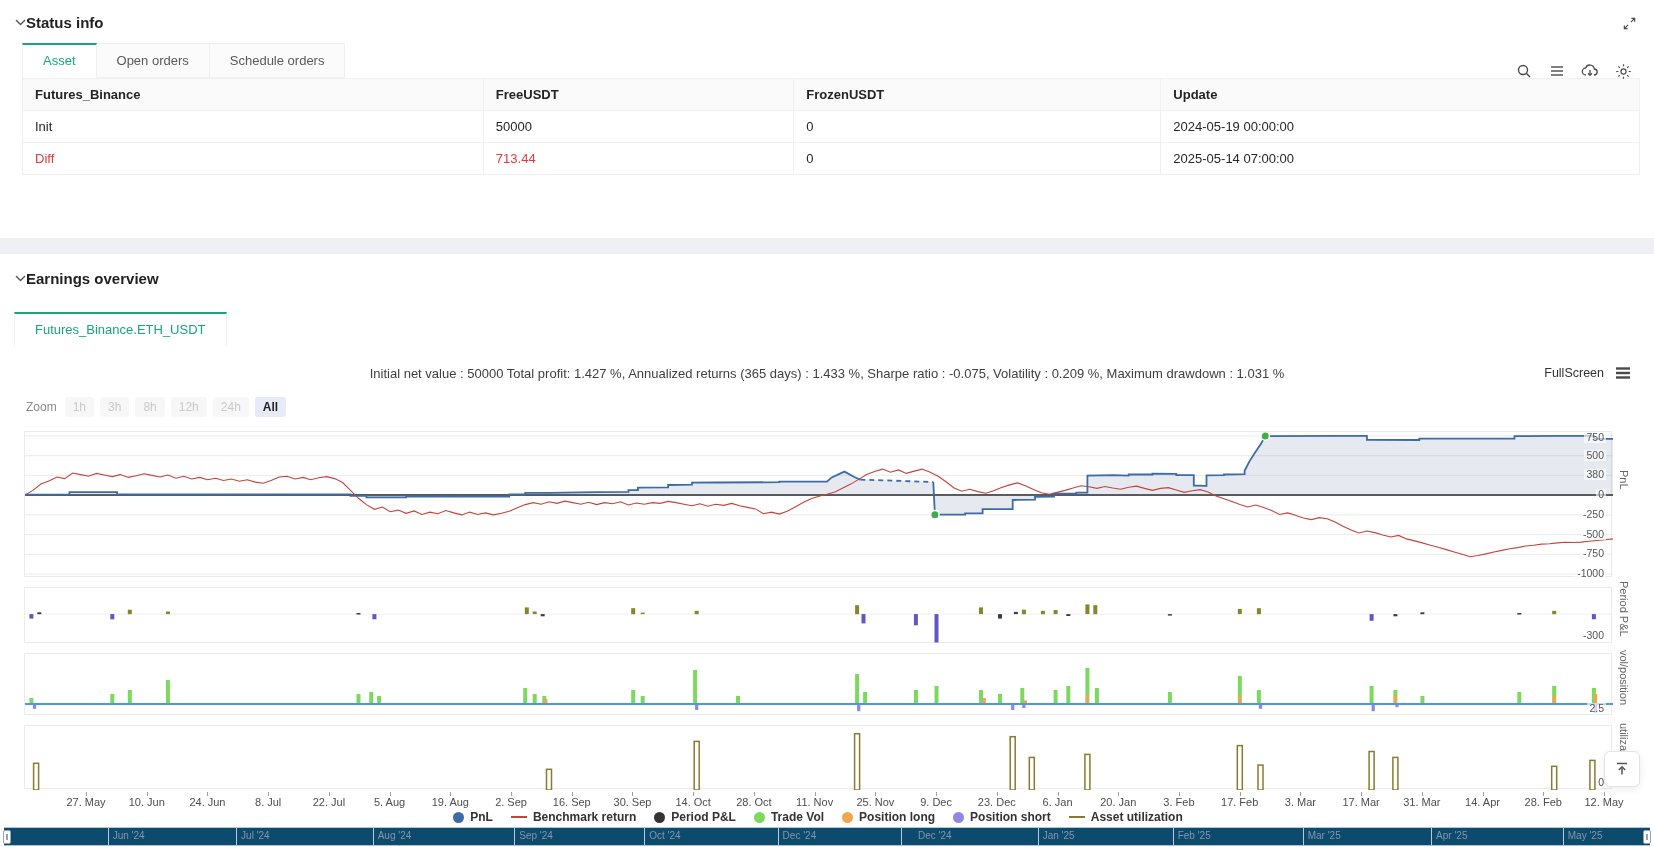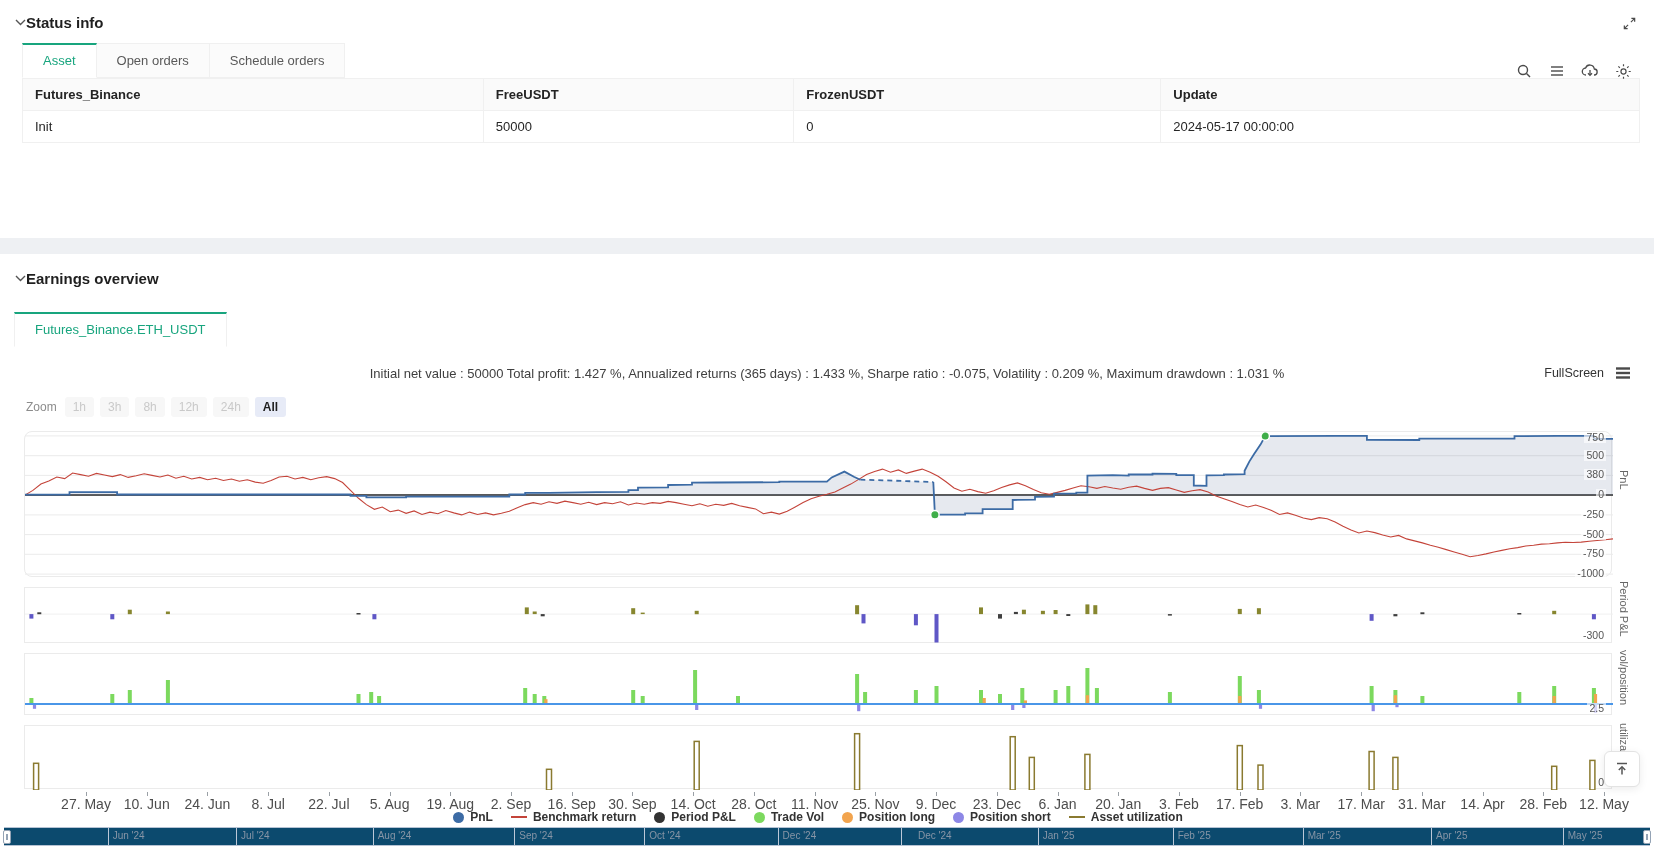--- a/index.html
+++ b/index.html
@@ -48,21 +48,21 @@
   .zbtn.active { background:#e7ebf7; color:#1f1f1f; font-weight:bold; }
 
   
   #chart { position:absolute; top:177px; left:24px; width:1628px; height:396px; }
   .panel { position:absolute; left:0; width:1588px; border:1px solid #ebebeb; background:#fff; }
   .panel svg { display:block; }
   .ytick { position:absolute; right:5px; font-size:10.5px; color:#555; background:rgba(255,255,255,.65); padding:0 2px; line-height:11px; }
   .ax-title { position:absolute; left:1594px; writing-mode:vertical-rl; font-size:11px; color:#666; white-space:nowrap; }
   #xaxis { position:absolute; top:361px; left:0; width:1588px; height:18px; }
   .xtick { position:absolute; top:0; width:1px; height:4px; background:#9aa0a6; }
-  .xlab { position:absolute; top:4px; transform:translateX(-50%); font-size:14px; color:#4d4d4d; white-space:nowrap; }
+  .xlab { position:absolute; top:4px; transform:translateX(-50%); font-size:11px; color:#4d4d4d; white-space:nowrap; }
 
   
   #legend { position:absolute; top:379px; left:0; width:1588px; display:flex; justify-content:center; gap:18px; align-items:center; }
   .lg-item { display:flex; align-items:center; gap:6px; font-size:12px; font-weight:bold; color:#333; cursor:pointer; }
   .lg-circle { width:11px; height:11px; border-radius:50%; }
   .lg-line { width:16px; height:2px; }
 
   
   #navigator { position:absolute; top:573px; left:4px; right:4px; height:19px;
     background:#0c4a6e; border-top:1px solid #b6c3d4; border-bottom:1px solid #b6c3d4; cursor:grab; }
@@ -147,21 +147,27 @@
         <th>FreeUSDT</th>
         <th>FrozenUSDT</th>
         <th>Update</th>
       </tr>
     </thead>
     <tbody>
       <tr>
         <td>Init</td>
         <td>50000</td>
         <td>0</td>
-        <td>2024-05-17 00:00:00</td>
+        <td>2024-05-19 00:00:00</td>
+      </tr>
+      <tr>
+        <td class="red">Diff</td>
+        <td class="red">713.44</td>
+        <td>0</td>
+        <td>2025-05-14 07:00:00</td>
       </tr>
     </tbody>
   </table>
 </div>
 
 <div class="section-gap"></div>
 
 <div class="card" id="earnings-card">
   <div class="section-title-row">
     <span class="chev">
@@ -194,21 +200,21 @@
 
   <span class="zbtn">1h</span>
       <span class="zbtn">3h</span>
       <span class="zbtn">8h</span>
       <span class="zbtn">12h</span>
       <span class="zbtn">24h</span>
       <span class="zbtn active">All</span>
     </div>
 
   <div id="chart">
-    <div class="panel" id="panel-pnl" style="top:0; height:146px;border-radius:8px;">
+    <div class="panel" id="panel-pnl" style="top:0; height:146px;">
         <svg xmlns="http://www.w3.org/2000/svg" width="1588" height="146" viewBox="0 0 1588 146">
           <line x1="0" x2="1588" y1="3.9" y2="3.9" stroke="#ebebeb" stroke-width="1"></line>
           <line x1="0" x2="1588" y1="23.7" y2="23.7" stroke="#ebebeb" stroke-width="1"></line>
           <line x1="0" x2="1588" y1="43.4" y2="43.4" stroke="#ebebeb" stroke-width="1"></line>
           <line x1="0" x2="1588" y1="63.1" y2="63.1" stroke="#595959" stroke-width="2"></line>
           <line x1="0" x2="1588" y1="82.9" y2="82.9" stroke="#ebebeb" stroke-width="1"></line>
           <line x1="0" x2="1588" y1="102.6" y2="102.6" stroke="#ebebeb" stroke-width="1"></line>
           <line x1="0" x2="1588" y1="122.3" y2="122.3" stroke="#ebebeb" stroke-width="1"></line>
           <line x1="0" x2="1588" y1="142.1" y2="142.1" stroke="#ebebeb" stroke-width="1"></line>
           <path d="M0.0,63.1 L0.0,62.7 L44.5,62.7 L44.5,60.1 L92.1,60.1 L92.1,62.5 L325.5,62.5 L325.5,63.8 L341.4,63.8 L341.4,65.3 L381.1,65.3 L381.1,64.6 L484.3,64.6 L484.3,62.5 L500.2,62.5 L500.2,60.9 L524.0,60.8 L571.7,60.1 L603.4,59.8 L603.4,58.2 L613.0,58.2 L613.0,55.6 L643.1,55.4 L643.1,53.0 L667.0,52.7 L667.0,50.7 L690.8,50.5 L754.3,50.2 L754.3,49.7 L801.9,49.6 L806.7,45.4 L819.4,39.6 L828.9,44.8 L835.3,47.7 L835.3,47.7 L857.5,48.3 L881.3,49.1 L908.3,50.0 L908.3,50.0 L909.9,82.7 L940.1,82.7 L940.1,81.4 L957.6,81.4 L957.6,77.2 L987.7,77.0 L987.7,68.0 L1010.0,67.7 L1010.0,64.9 L1029.0,64.6 L1029.0,61.7 L1051.3,61.4 L1051.3,60.6 L1062.4,60.6 L1062.4,43.6 L1087.8,43.2 L1103.7,43.6 L1103.7,42.5 L1127.5,42.5 L1127.5,41.7 L1151.3,41.8 L1151.3,43.0 L1168.8,43.2 L1168.8,53.5 L1181.5,53.8 L1181.5,43.4 L1198.9,43.2 L1198.9,42.5 L1219.6,42.2 L1219.6,38.8 L1224.3,29.6 L1229.1,22.1 L1235.5,12.6 L1240.2,4.1 L1310.1,3.8 L1341.9,3.9 L1341.9,7.9 L1394.3,8.0 L1394.3,6.6 L1489.5,6.6 L1489.5,4.1 L1532.4,3.9 L1568.9,3.8 L1568.9,6.8 L1588.0,6.9 L1588.0,63.1 Z" fill="#64789b" fill-opacity="0.16" stroke="none"></path>

